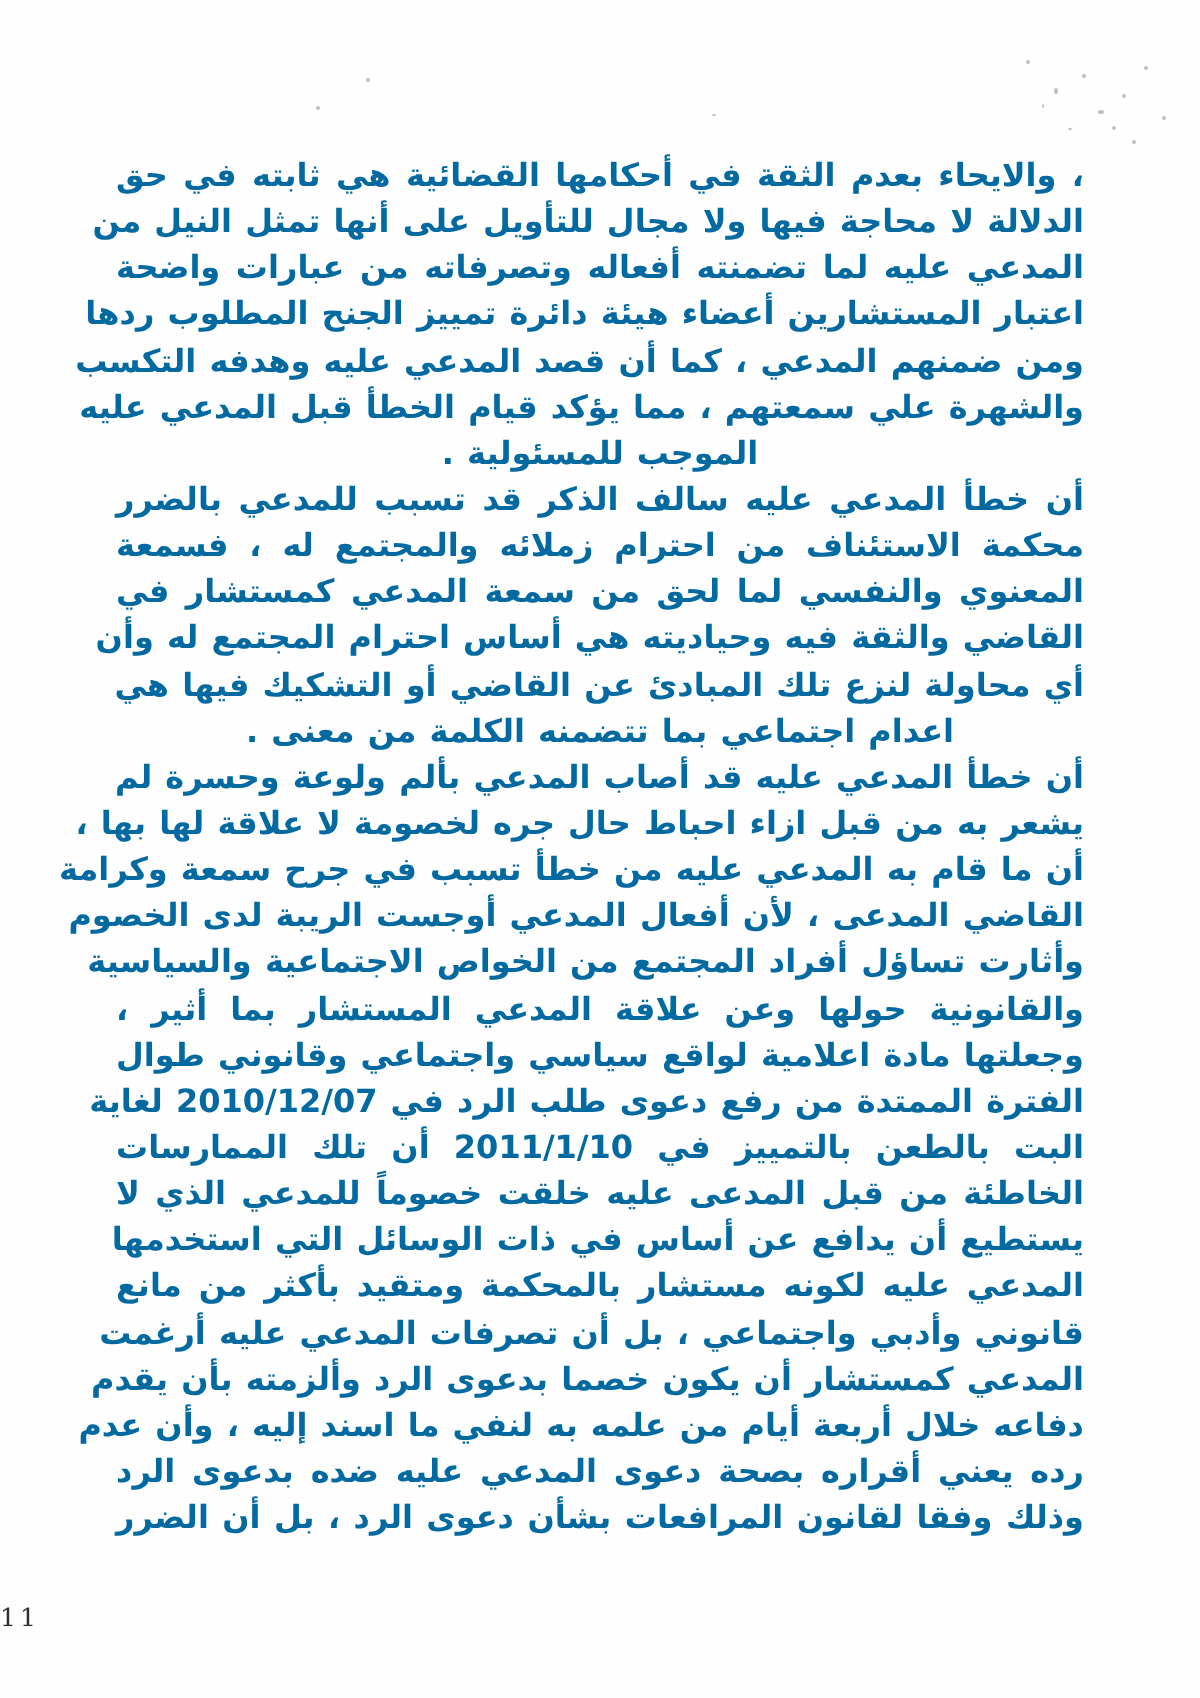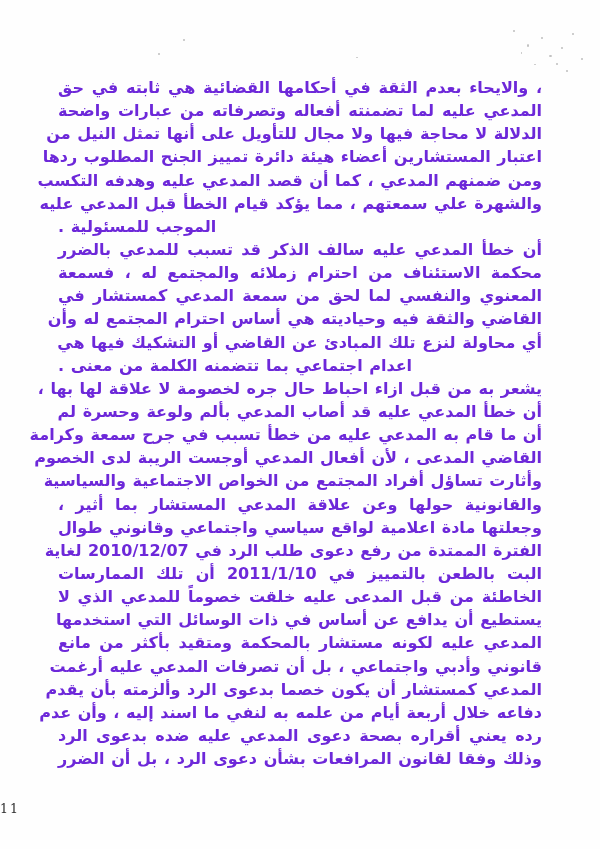--- a/index.html
+++ b/index.html
@@ -23,39 +23,39 @@
     border-radius: 50%;
     opacity: .55;
   }
   
   .text-block {
     position: absolute;
     top: 76px;
     right: 58px;
     width: 484px;
     direction: rtl;
-    color: #6d28d9;
+    color: #0369a1;
     font-weight: bold;
     font-size: 16px;
     -webkit-font-smoothing: antialiased;
   }
   .line {
     height: 23.15px;
     line-height: 23.15px;
     white-space: nowrap;
     overflow: visible;
     word-spacing: 1px;
   }
   .line.j {
     text-align: justify;
     text-align-last: justify;
     text-justify: inter-word;
   }
   .line.r {
-    text-align: left;
+    text-align: center;
   }
   
   .page-number {
     position: absolute;
     top: 801px;
     left: 0;
     width: 592px;
     text-align: left;
     font-family: "DejaVu Serif", serif;
     font-size: 12.5px;
@@ -80,34 +80,34 @@
     <div class="speck" style="left:572px;top:33px;width:2px;height:2px;"></div>
     <div class="speck" style="left:556px;top:63px;width:2px;height:2px;"></div>
     <div class="speck" style="left:581px;top:58px;width:2px;height:2px;"></div>
     <div class="speck" style="left:534px;top:64px;width:2px;height:1px;"></div>
     <div class="speck" style="left:521px;top:52px;width:1px;height:2px;"></div>
     <div class="speck" style="left:566px;top:70px;width:2px;height:2px;"></div>
   </div>
 
   <div class="text-block" dir="rtl">
       <div class="line j">، والايحاء بعدم الثقة في أحكامها القضائية هي ثابته في حق</div>
+      <div class="line j">الدلالة لا محاجة فيها ولا مجال للتأويل على أنها تمثل النيل من</div>
       <div class="line j">المدعي عليه لما تضمنته أفعاله وتصرفاته من عبارات واضحة</div>
-      <div class="line j">الدلالة لا محاجة فيها ولا مجال للتأويل على أنها تمثل النيل من</div>
       <div class="line j">اعتبار المستشارين أعضاء هيئة دائرة تمييز الجنح المطلوب ردها</div>
       <div class="line j">ومن ضمنهم المدعي ، كما أن قصد المدعي عليه وهدفه التكسب</div>
       <div class="line j">والشهرة علي سمعتهم ، مما يؤكد قيام الخطأ قبل المدعي عليه</div>
       <div class="line r">الموجب للمسئولية .</div>
       <div class="line j">أن خطأ المدعي عليه سالف الذكر قد تسبب للمدعي بالضرر</div>
       <div class="line j">محكمة الاستئناف من احترام زملائه والمجتمع له ، فسمعة</div>
       <div class="line j">المعنوي والنفسي لما لحق من سمعة المدعي كمستشار في</div>
       <div class="line j">القاضي والثقة فيه وحياديته هي أساس احترام المجتمع له وأن</div>
       <div class="line j">أي محاولة لنزع تلك المبادئ عن القاضي أو التشكيك فيها هي</div>
       <div class="line r">اعدام اجتماعي بما تتضمنه الكلمة من معنى .</div>
+      <div class="line j">أن خطأ المدعي عليه قد أصاب المدعي بألم ولوعة وحسرة لم</div>
       <div class="line j">يشعر به من قبل ازاء احباط حال جره لخصومة لا علاقة لها بها ،</div>
-      <div class="line j">أن خطأ المدعي عليه قد أصاب المدعي بألم ولوعة وحسرة لم</div>
       <div class="line j">أن ما قام به المدعي عليه من خطأ تسبب في جرح سمعة وكرامة</div>
       <div class="line j">القاضي المدعى ، لأن أفعال المدعي أوجست الريبة لدى الخصوم</div>
       <div class="line j">وأثارت تساؤل أفراد المجتمع من الخواص الاجتماعية والسياسية</div>
       <div class="line j">والقانونية حولها وعن علاقة المدعي المستشار بما أثير ،</div>
       <div class="line j">وجعلتها مادة اعلامية  لواقع سياسي واجتماعي وقانوني طوال</div>
       <div class="line j">الفترة الممتدة من رفع دعوى طلب الرد في 2010/12/07  لغاية</div>
       <div class="line j">البت بالطعن بالتمييز  في 2011/1/10  أن تلك الممارسات</div>
       <div class="line j">الخاطئة من قبل المدعى عليه خلقت خصوماً للمدعي الذي لا</div>
       <div class="line j">يستطيع أن يدافع عن أساس في ذات الوسائل التي استخدمها</div>
       <div class="line j">المدعي عليه لكونه مستشار بالمحكمة ومتقيد بأكثر من مانع</div>

